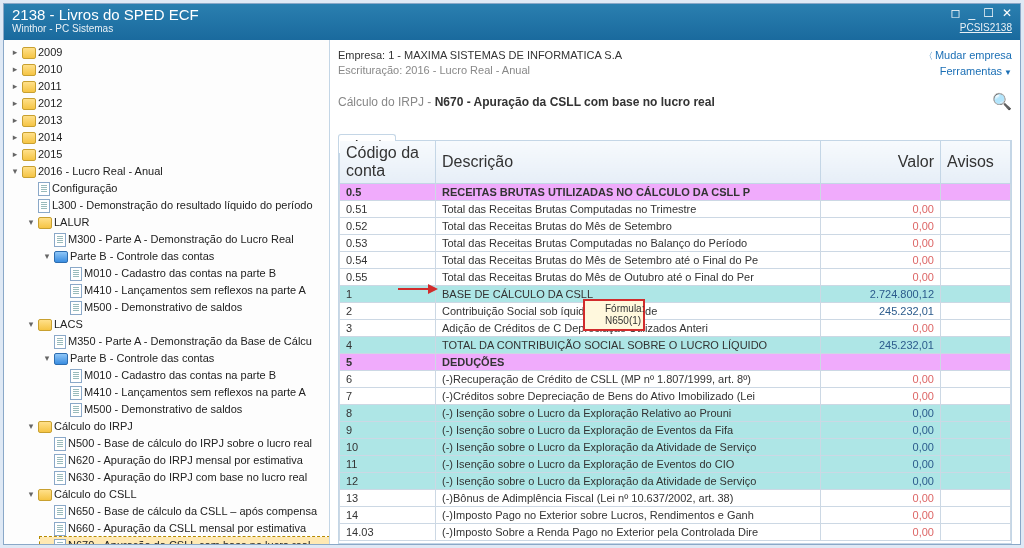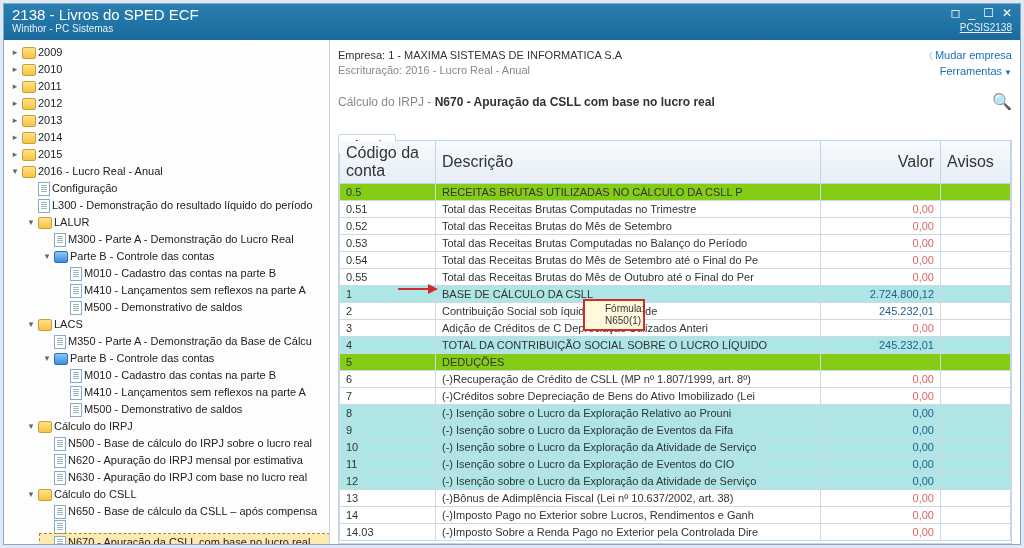--- a/index.html
+++ b/index.html
@@ -51,21 +51,21 @@
 .tab { border: 1px solid #c4d6e6; border-bottom: none; background: #fff; padding: 3px 14px; font-size: 11px; position: relative; top: 13px; border-radius: 3px 3px 0 0; cursor: pointer; }
 
 .grid-wrap { flex: 1; overflow: hidden; border: 1px solid #c4d6e6; border-top: none; display: flex; }
 .grid-scroll { flex: 1; overflow-y: scroll; }
 table.grid { width: 100%; border-collapse: collapse; table-layout: fixed; }
 table.grid th { background: linear-gradient(#f7fafd,#e6eef7); border: 1px solid #c4d6e6; border-top: none; font-weight: normal; font-size: 16px; padding: 3px 6px; text-align: left; position: sticky; top: 0; }
 table.grid td { border: 1px solid #ccd8e4; font-size: 11px; padding: 2px 6px; height: 17px; overflow: hidden; white-space: nowrap; text-overflow: clip; }
 table.grid td.num { text-align: right; color: #2b5b8c; }
 table.grid td.num.zero { color: #d66; }
 tr.hl td { background: #aee6e6; }
-tr.hlbold td { background: #84cc16; font-weight: normal; }
+tr.hlbold td { background: #f0abfc; font-weight: bold; }
 
 .col-code { width: 96px; }
 .col-desc { width: auto; }
 .col-val { width: 120px; }
 .col-avisos { width: 70px; }
 
 .arrow-red { position: absolute; left: 398px; top: 283px; pointer-events: none; }
 .arrow-red svg { display: block; }
 
 .tooltip-box { position: absolute; left: 583px; top: 299px; width: 62px; border: 2px solid #d12c2c; background: #fff8dd; font-size: 10px; padding: 2px 20px; line-height: 12px; z-index: 5; }
@@ -298,20 +298,21 @@
                       <div class="row">
                         <span class="caret empty">·</span>
                         <span class="icon-doc"></span>
                         <span class="label">N650 - Base de cálculo da CSLL – após compensa</span>
                       </div>
                     </li>
                   <li>
                       <div class="row">
                         <span class="caret empty">·</span>
                         <span class="icon-doc"></span>
+                        <span class="label">N660 - Apuração da CSLL mensal por estimativa</span>
                       </div>
                     </li>
                   <li>
                       <div class="row selected">
                         <span class="caret empty">·</span>
                         <span class="icon-doc"></span>
                         <span class="label">N670 - Apuração da CSLL com base no lucro real</span>
                       </div>
                     </li>
                 </ul>

